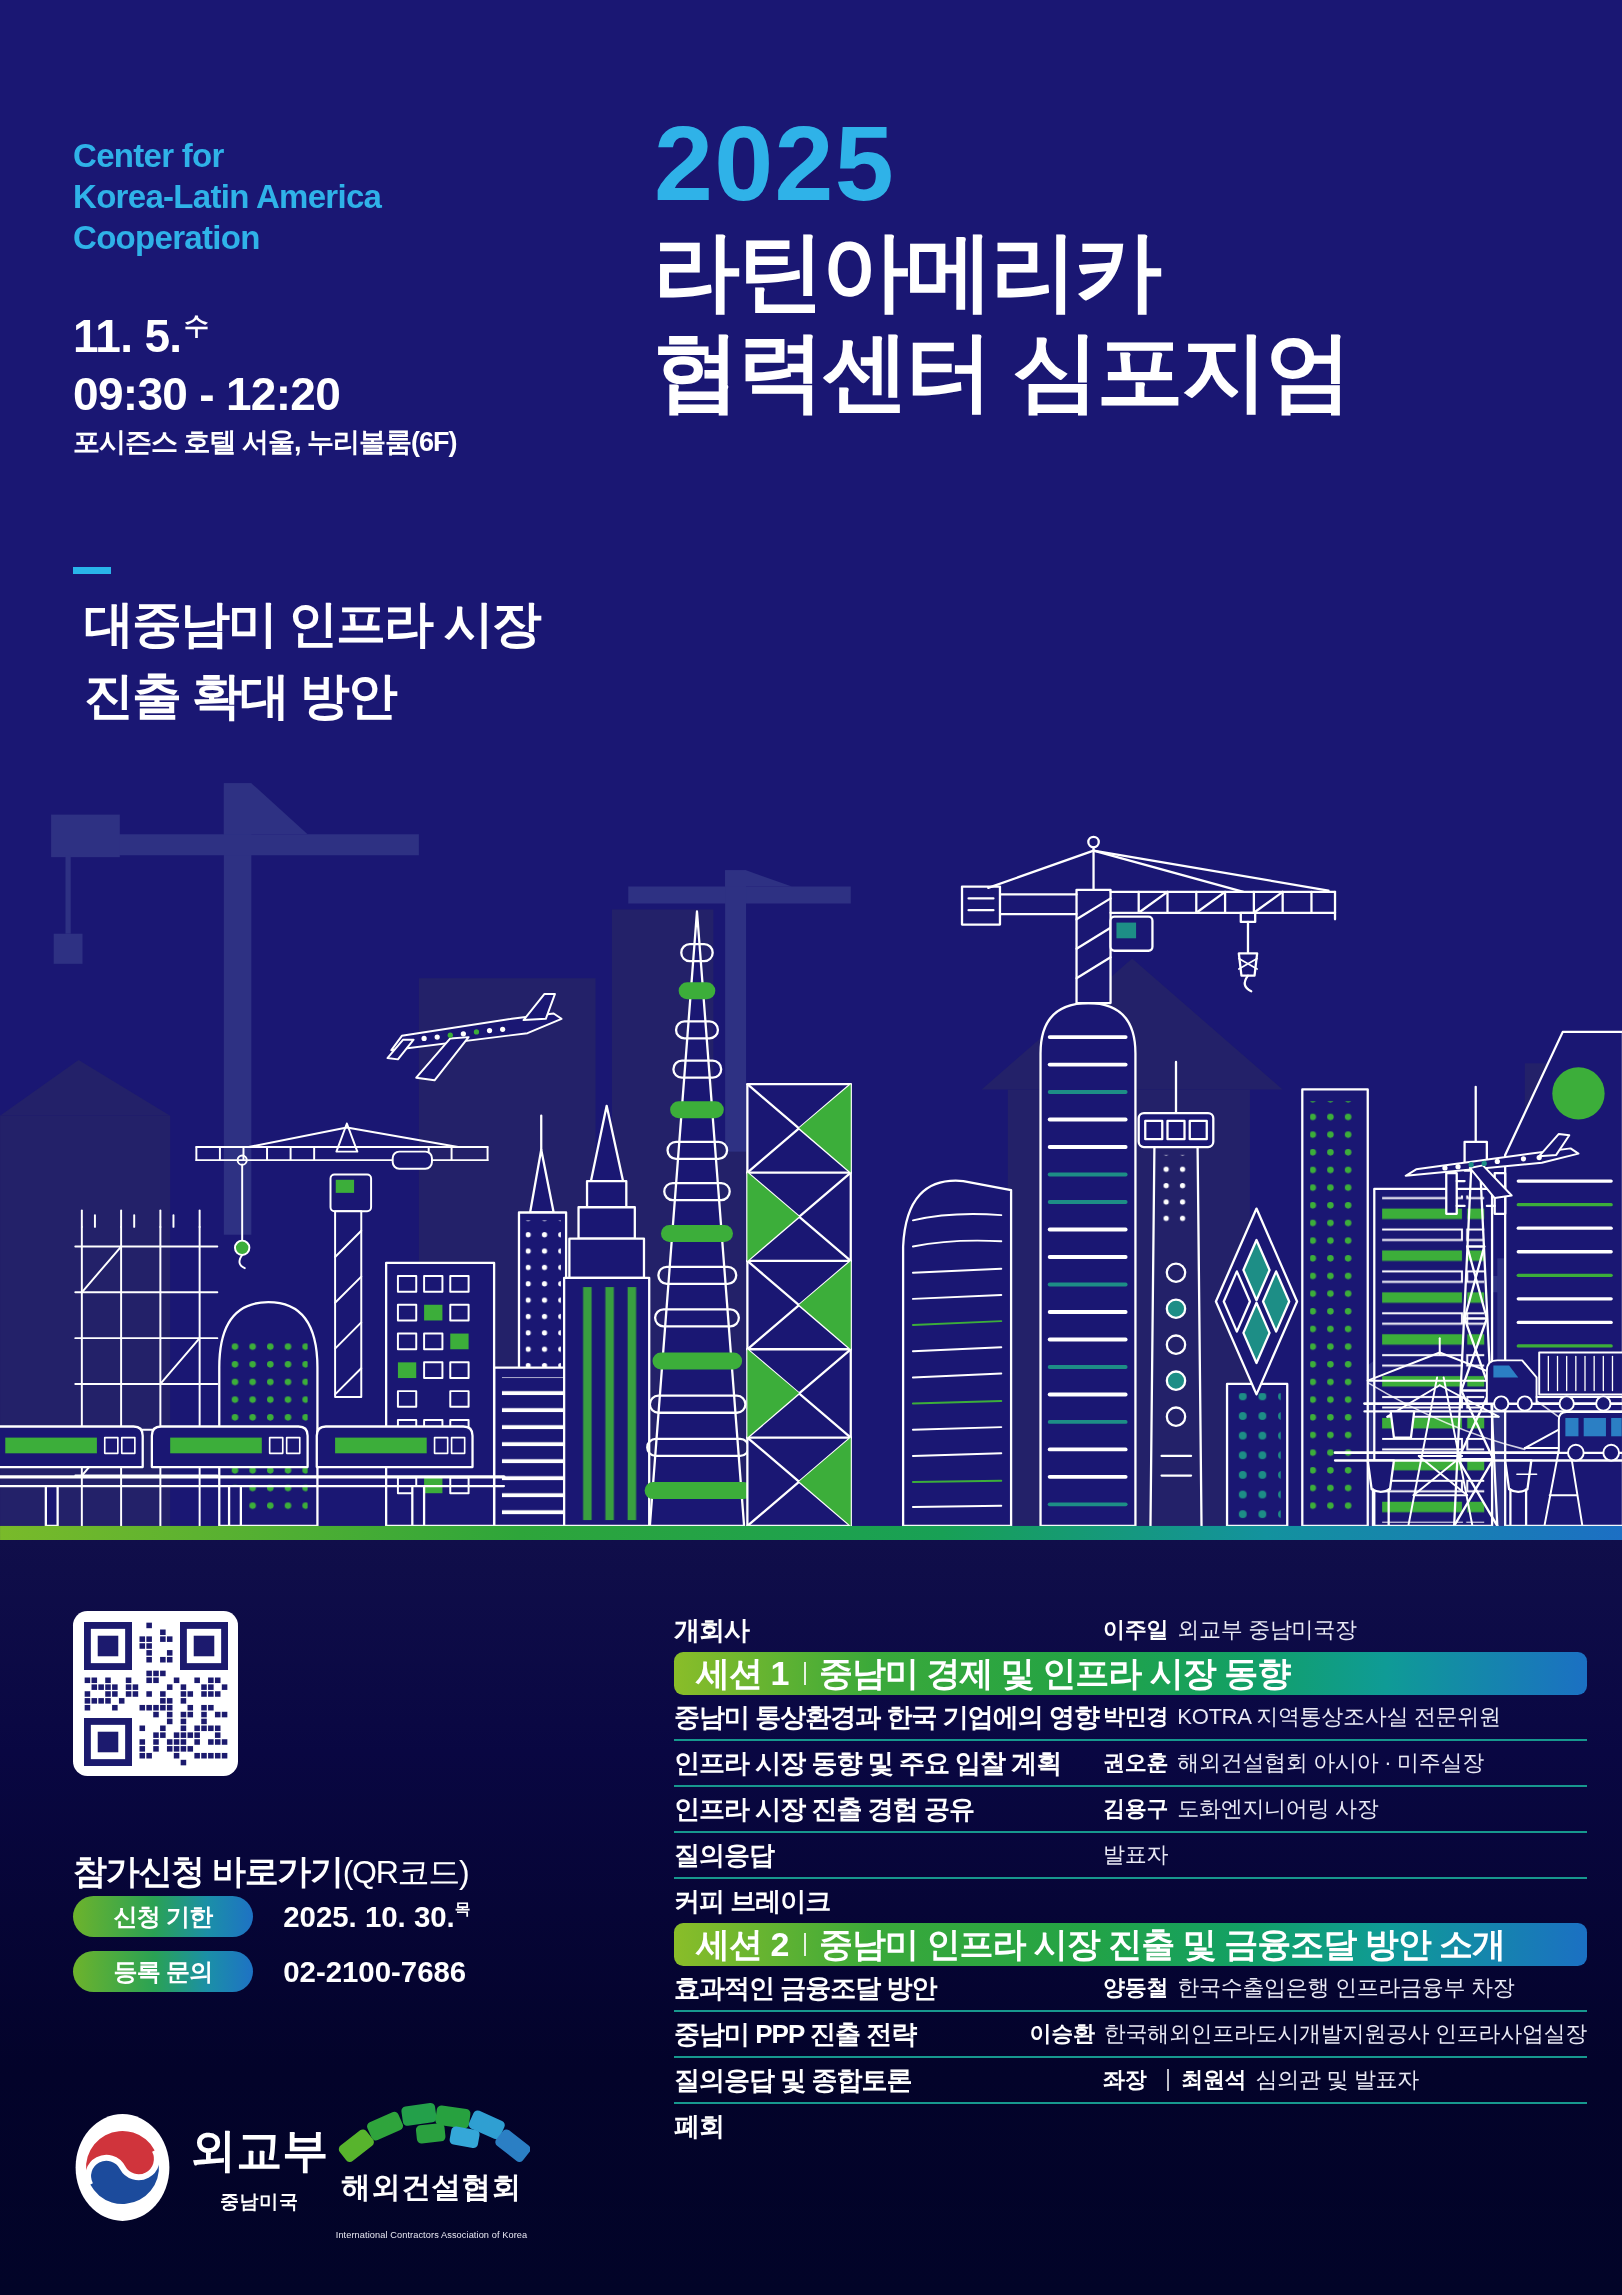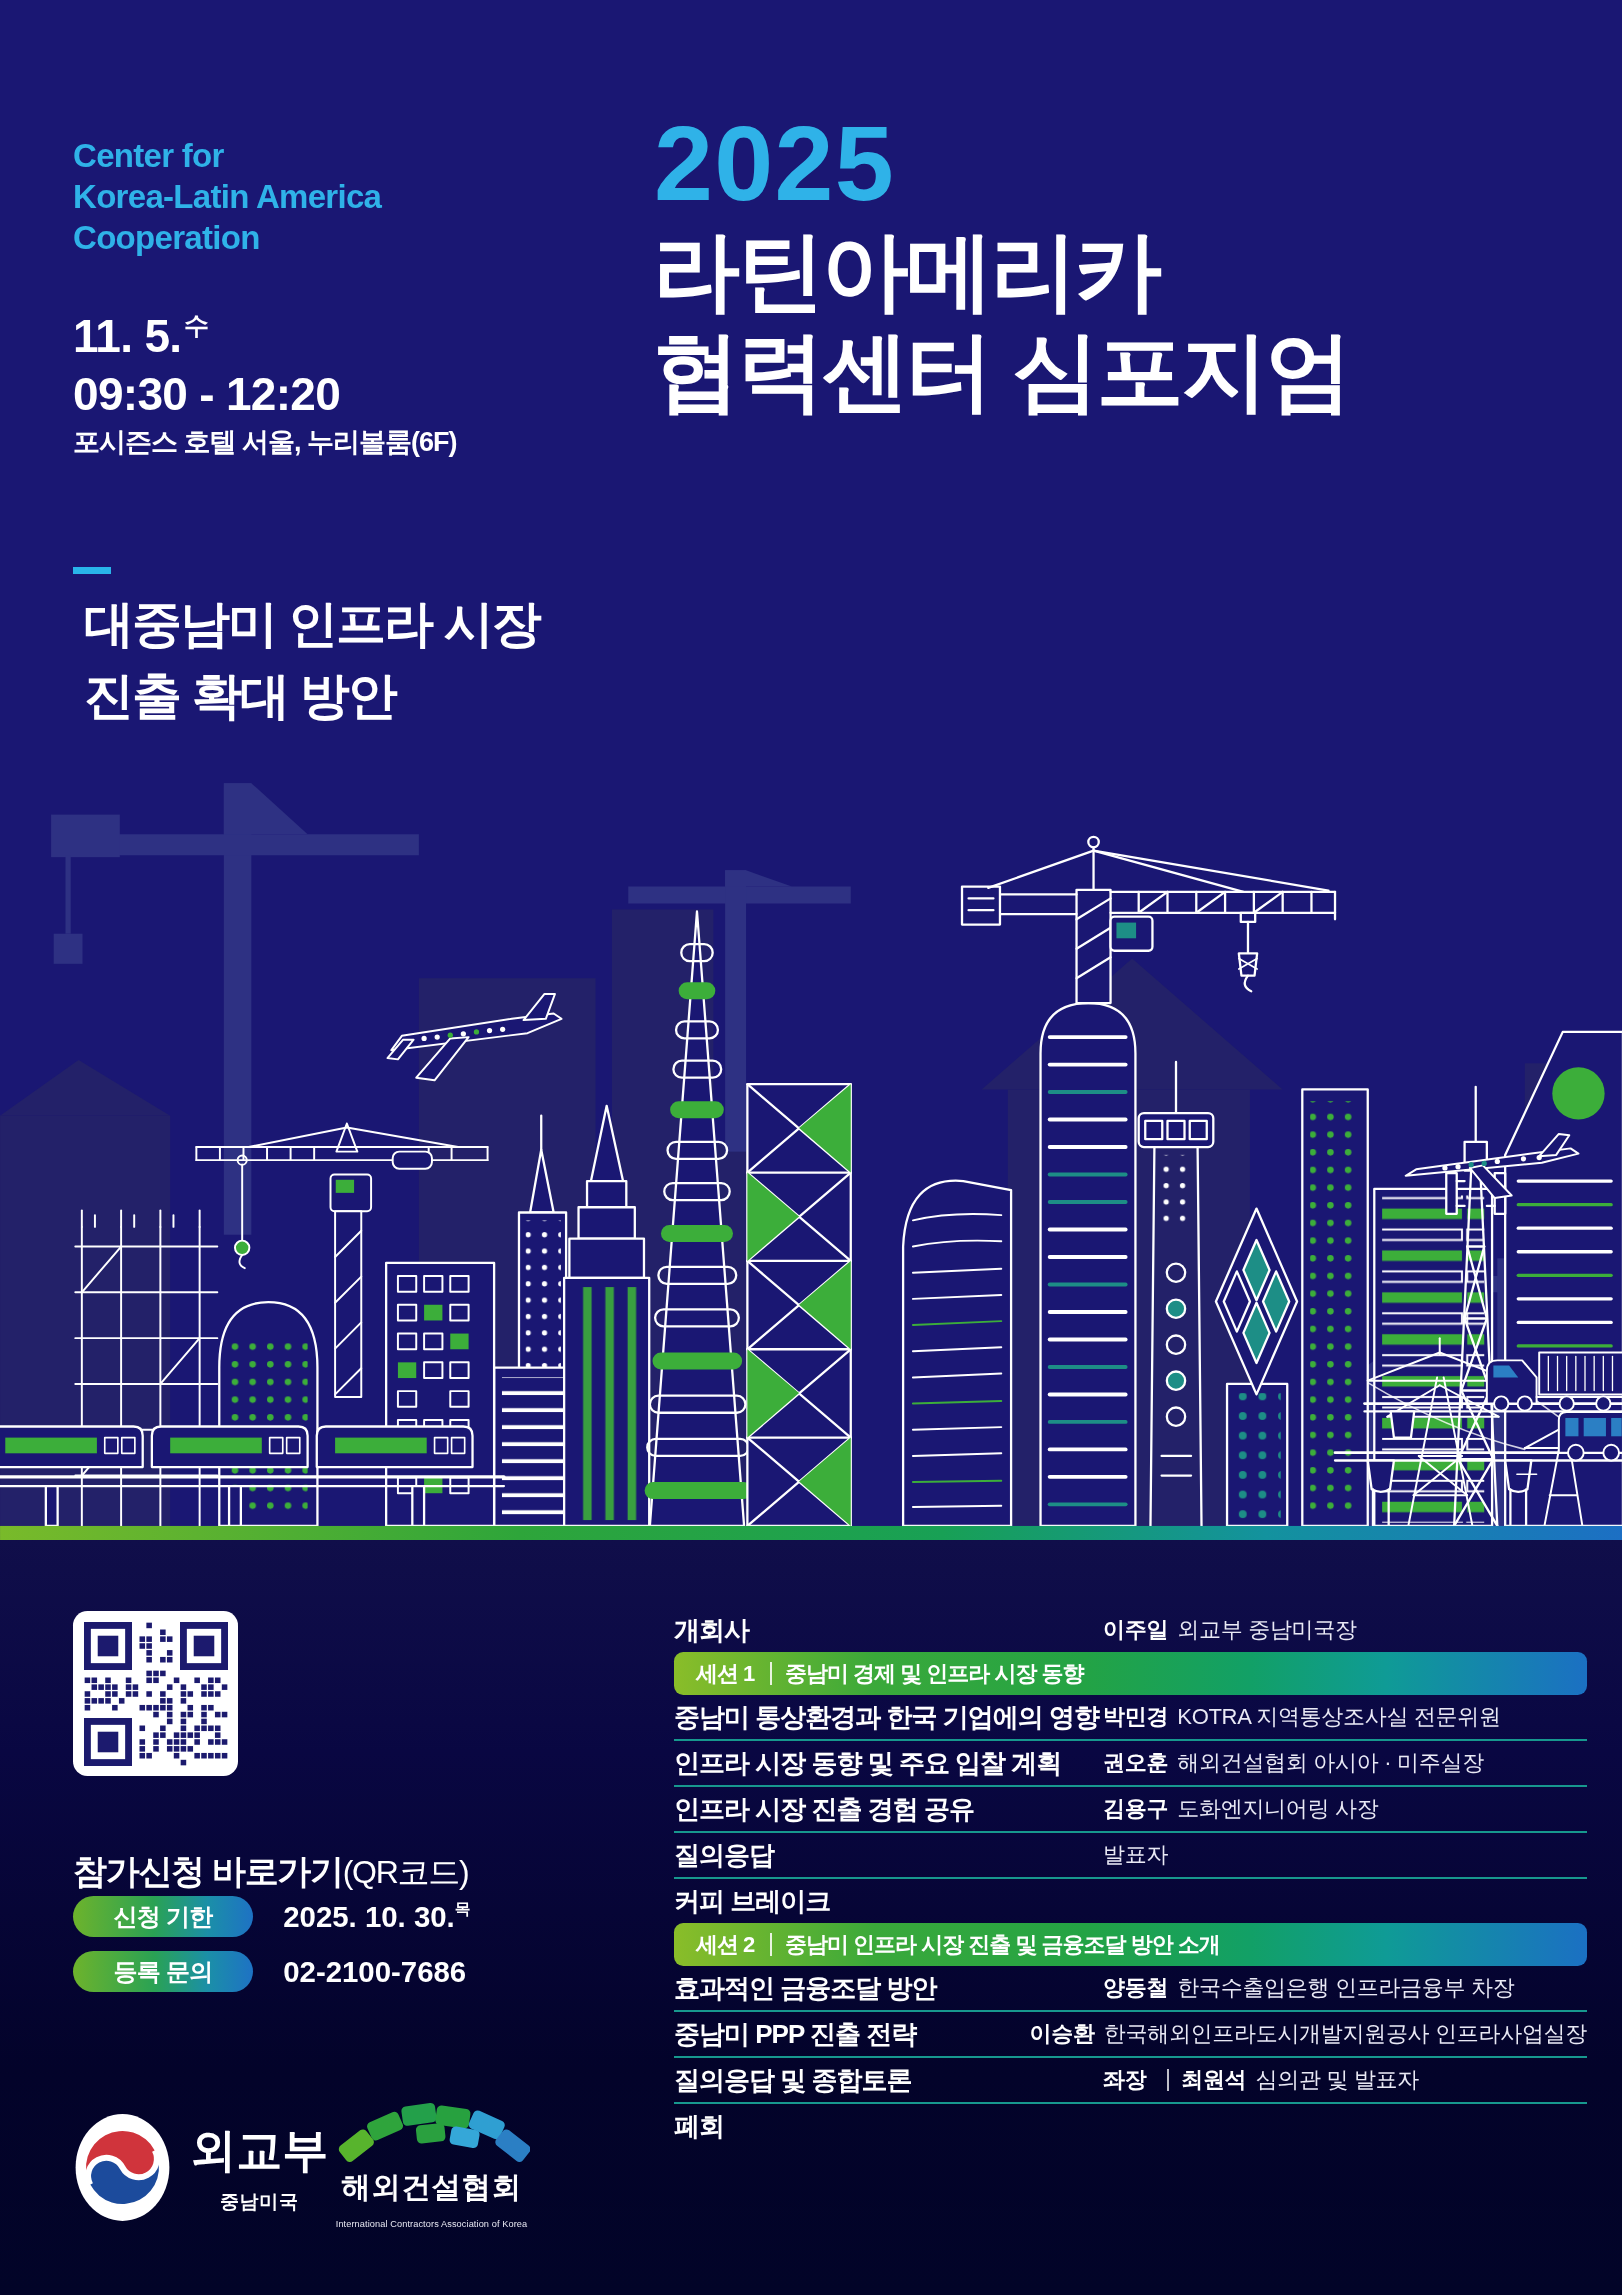--- a/index.html
+++ b/index.html
@@ -47,21 +47,21 @@
   .prow .pl{width:429px; font-size:26px; font-weight:800; letter-spacing:-1px;}
   .prow .pr{flex:1; font-size:22px; letter-spacing:-0.3px; color:#e9e9f5; display:flex; align-items:center;}
   .prow .nm{font-weight:800; color:#fff; margin-right:9.2px;}
   .prow .nm:empty{margin-right:0;}
   .prow .ds{font-weight:400;}
   .vsep{display:inline-block; width:2px; height:22px; background:rgba(255,255,255,.75); margin:0 11.8px;}
   .pdiv{height:2px; background:#17988e;}
   .pbar{
     height:43px; border-radius:9.2px; display:flex; align-items:center; padding-left:22px;
     background:linear-gradient(90deg,#8abd29 0%,#3aa93a 22%,#23a345 45%,#12a066 63%,#0f9b96 78%,#1b70c3 100%);
-    font-size:22px; font-weight:800; letter-spacing:-1px;
+    font-size:34px; font-weight:800; letter-spacing:-1px;
   }
   .pbar .sl{margin-right:2.6px;}
   .pbar .vsep{height:23.6px; background:rgba(255,255,255,.85); margin:0 13px;}
   
   .qr-box{
     position:absolute; left:73px; top:1611px; width:165px; height:165px;
     background:#fff; border-radius:14.4px;
   }
   .qr-box svg{position:absolute; left:10.5px; top:10.5px;}
   .qr-caption{
@@ -79,21 +79,21 @@
   }
   .reg-val{margin-left:30px; font-size:29.4px; font-weight:800; letter-spacing:0;}
   .reg-val .sup{font-size:15.7px; vertical-align:13px; font-weight:700;}
   
   .mofa{position:absolute; left:73px; top:2112px; display:flex; align-items:center;}
   .mofa-text{margin-left:18.3px; text-align:center;}
   .mofa-name{font-size:46px; font-weight:800; letter-spacing:0;}
   .mofa-dept{font-size:19px; font-weight:600; margin-top:6.5px; letter-spacing:0.7px;}
   .icak{position:absolute; left:327px; top:2102px; width:209px; text-align:center;}
   .icak-name{font-size:29.4px; font-weight:600; letter-spacing:0.7px; margin-top:3.9px;}
-  .icak-en{font-size:9.2px; font-weight:400; color:#e8e8f2; margin-top:11px; letter-spacing:0.1px;}
+  .icak-en{font-size:9.2px; font-weight:400; color:#e8e8f2; margin-top:22px; letter-spacing:0.1px;}
 </style>
 </head>
 <body>
 
 <div class="poster">
 
   <div class="org-en">
     <div>Center for</div>
     <div>Korea-Latin America</div>
     <div>Cooperation</div>

